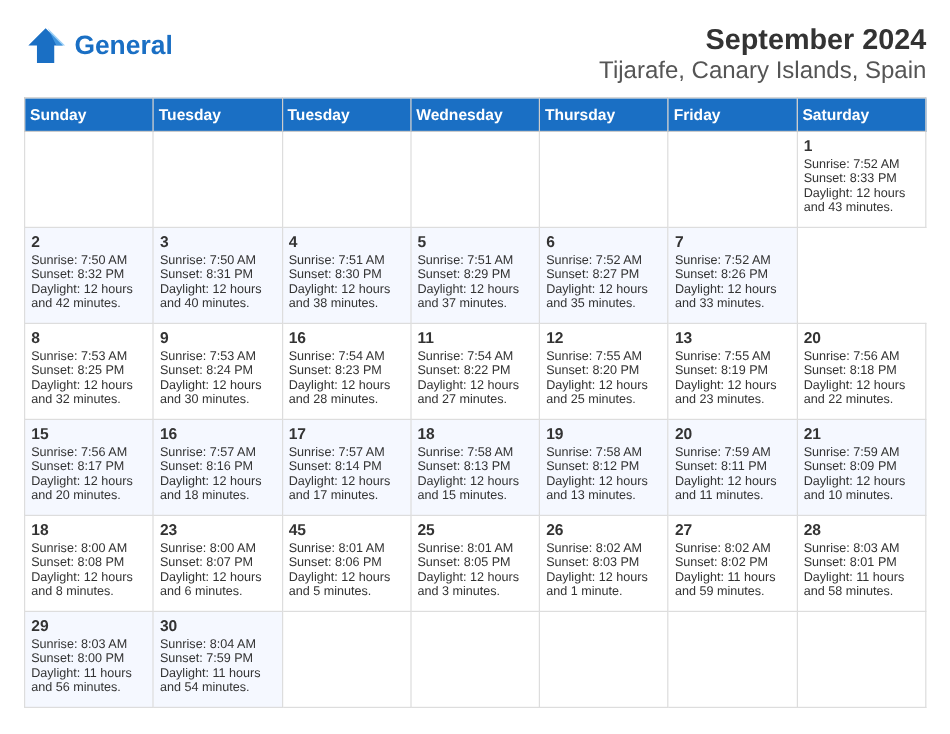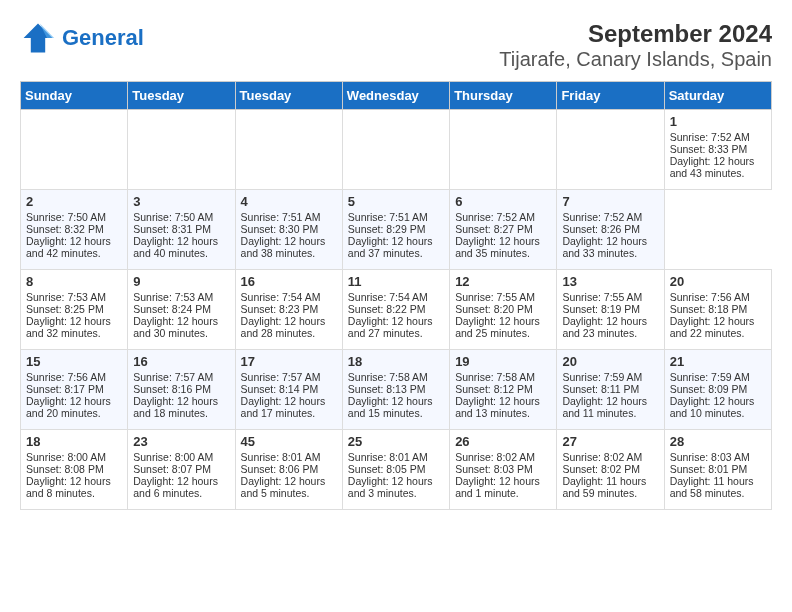--- a/index.html
+++ b/index.html
@@ -154,14 +154,23 @@
       </tr>
       <tr>
         <td><span class="day-num">18</span>Sunrise: 8:00 AM<br>Sunset: 8:08 PM<br>Daylight: 12 hours and 8 minutes.</td>
         <td><span class="day-num">23</span>Sunrise: 8:00 AM<br>Sunset: 8:07 PM<br>Daylight: 12 hours and 6 minutes.</td>
         <td><span class="day-num">45</span>Sunrise: 8:01 AM<br>Sunset: 8:06 PM<br>Daylight: 12 hours and 5 minutes.</td>
         <td><span class="day-num">25</span>Sunrise: 8:01 AM<br>Sunset: 8:05 PM<br>Daylight: 12 hours and 3 minutes.</td>
         <td><span class="day-num">26</span>Sunrise: 8:02 AM<br>Sunset: 8:03 PM<br>Daylight: 12 hours and 1 minute.</td>
         <td><span class="day-num">27</span>Sunrise: 8:02 AM<br>Sunset: 8:02 PM<br>Daylight: 11 hours and 59 minutes.</td>
         <td><span class="day-num">28</span>Sunrise: 8:03 AM<br>Sunset: 8:01 PM<br>Daylight: 11 hours and 58 minutes.</td>
       </tr>
+      <tr>
+        <td><span class="day-num">29</span>Sunrise: 8:03 AM<br>Sunset: 8:00 PM<br>Daylight: 11 hours and 56 minutes.</td>
+        <td><span class="day-num">30</span>Sunrise: 8:04 AM<br>Sunset: 7:59 PM<br>Daylight: 11 hours and 54 minutes.</td>
+        <td class="empty"></td>
+        <td class="empty"></td>
+        <td class="empty"></td>
+        <td class="empty"></td>
+        <td class="empty"></td>
+      </tr>
     </tbody>
 </table>
 
 </body></html>

